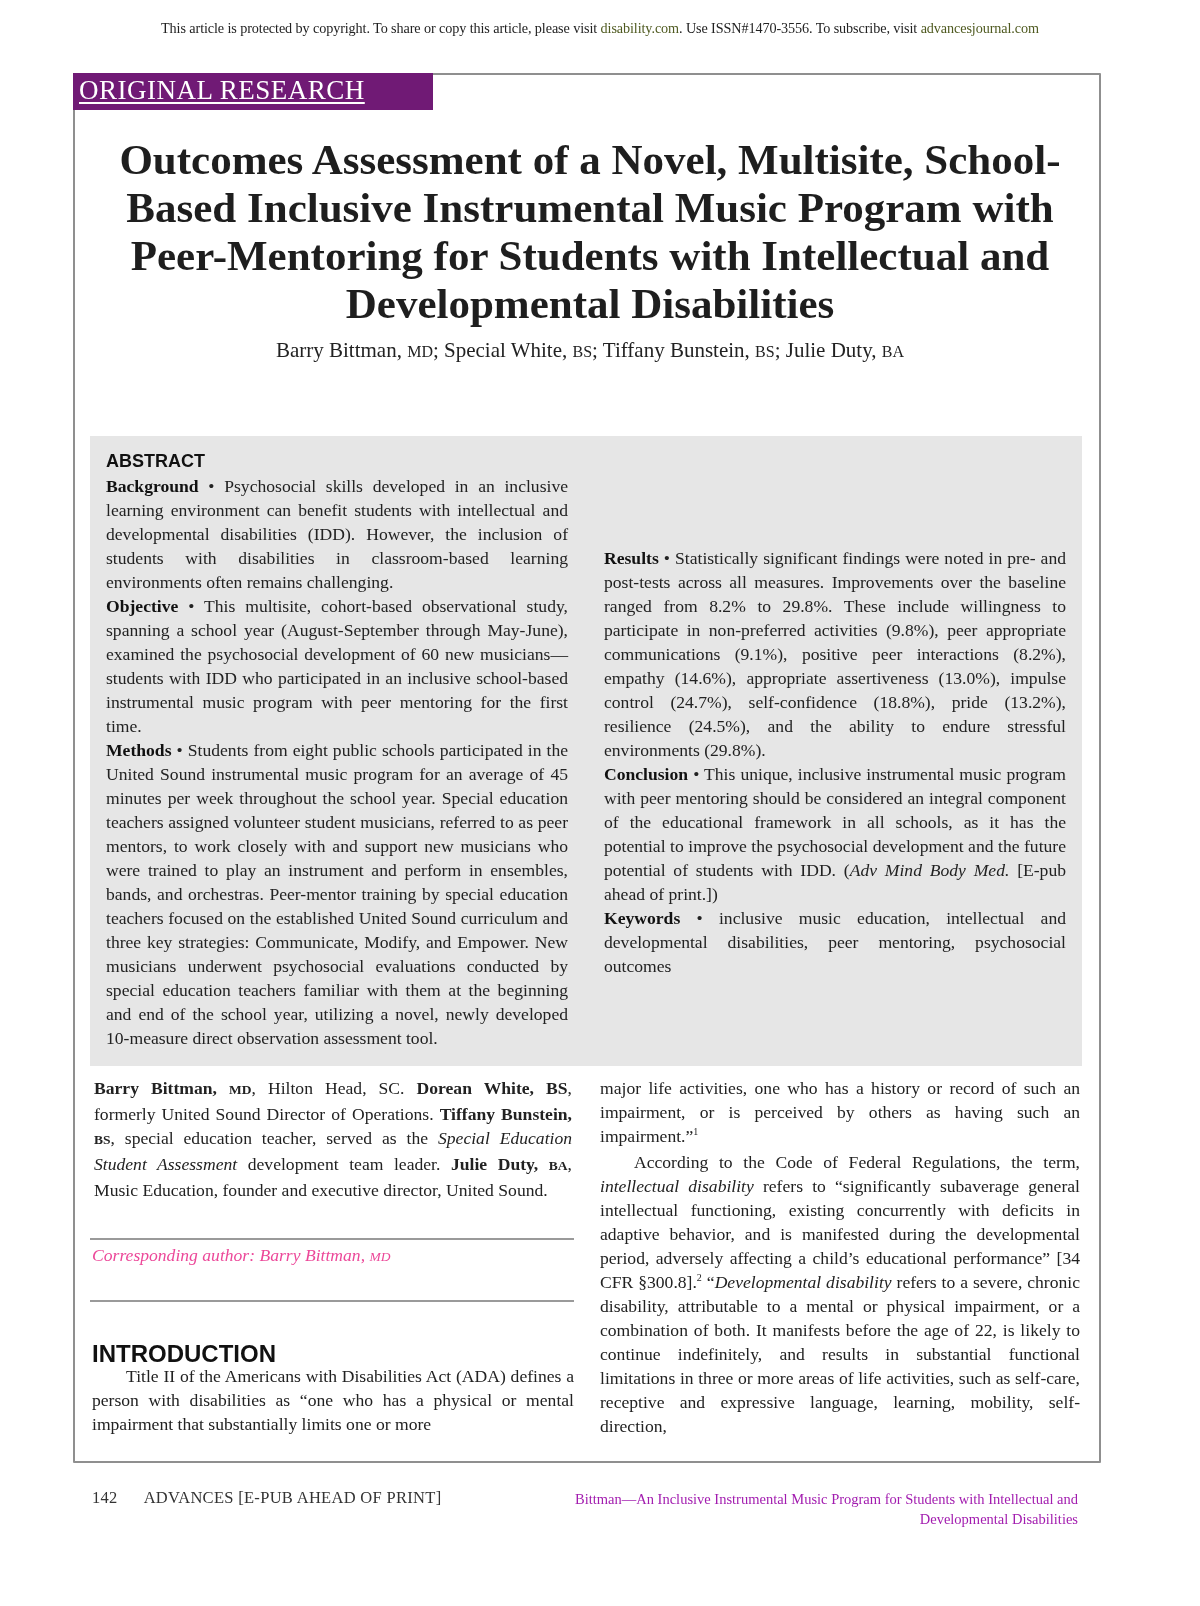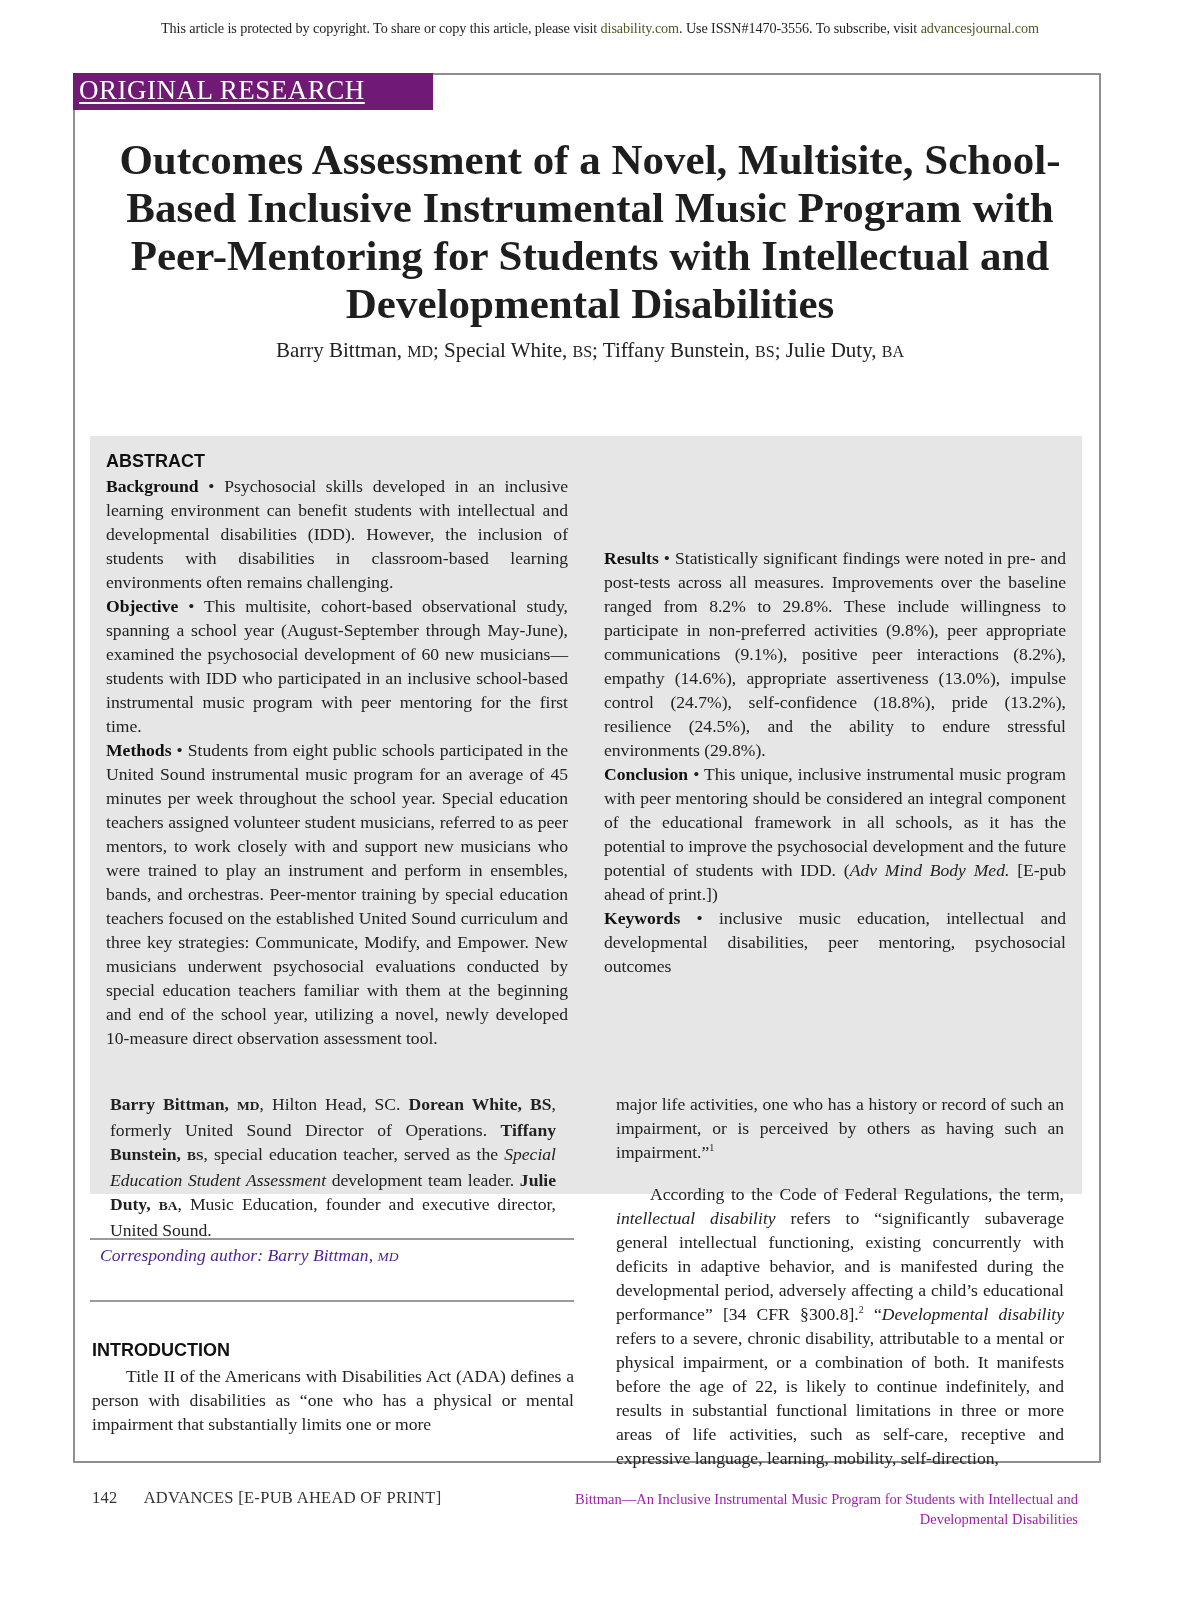--- a/index.html
+++ b/index.html
@@ -11,39 +11,39 @@
 
   .frame { position: absolute; left: 73px; top: 73px; width: 1028px; height: 1390px; border: 2px solid #8f8f8f; border-radius: 1px; }
 
   .section-label { position: absolute; left: 73px; top: 73px; width: 360px; height: 37px; background: #701a75; color: #fff; font-size: 27px; letter-spacing: 0.5px; padding: 2px 0 0 6px; }
   .section-label span { text-decoration: underline; text-decoration-thickness: 2px; text-underline-offset: 3px; }
 
   .title { position: absolute; left: 90px; top: 136px; width: 1000px; text-align: center; font-weight: bold; font-size: 43px; line-height: 48px; color: #1e1e1e; }
   .authors { position: absolute; left: 90px; top: 338px; width: 1000px; text-align: center; font-size: 21px; color: #222; }
   .authors .deg { font-size: 16px; }
 
-  .abstract { position: absolute; left: 90px; top: 436px; width: 992px; height: 758px; background: #e6e6e6; }
+  .abstract { position: absolute; left: 90px; top: 436px; width: 992px; height: 630px; background: #e6e6e6; }
   .abstract h2 { position: absolute; left: 16px; top: 15px; font-family: "Liberation Sans", "DejaVu Sans", sans-serif; font-weight: bold; font-size: 18px; color: #111; }
   .abs-col { position: absolute; font-size: 17.6px; line-height: 24px; text-align: justify; color: #222; }
   .abs-col.left { left: 16px; top: 38px; width: 462px; }
   .abs-col.right { left: 514px; top: 38px; width: 462px; }
   .abs-col p { margin: 0; }
   .abs-col b { color: #111; }
 
   .body-col { position: absolute; font-size: 17.6px; line-height: 24px; text-align: justify; color: #222; }
   .body-col.left { left: 92px; top: 1074px; width: 482px; }
   .body-col.right { left: 598px; top: 1074px; width: 484px; }
-  .body-col p { margin: 18px; font-family: Liberation Serif, serif; }
+  .body-col p { margin: 2px; font-family: Liberation Serif, serif; }
   .indent { text-indent: 34px; }
   .sc { font-size: 13.5px; font-weight: bold; }
   .sc2 { font-size: 13.5px; }
 
   .rule { position: absolute; left: 90px; width: 484px; height: 2px; background: #9a9a9a; }
-  .corr { position: absolute; left: 92px; top: 1243px; width: 482px; font-size: 17.6px; line-height: 24px; font-style: italic; color: #4c1d95; margin-left: 8px; }
-  .intro-h { position: absolute; left: 92px; top: 1340px; font-family: "Liberation Sans", "DejaVu Sans", sans-serif; font-weight: bold; font-size: 18px; color: #111; }
+  .corr { position: absolute; left: 92px; top: 1243px; width: 482px; font-size: 17.6px; line-height: 24px; font-style: italic; color: #ec4899; }
+  .intro-h { position: absolute; left: 92px; top: 1340px; font-family: "Liberation Sans", "DejaVu Sans", sans-serif; font-weight: bold; font-size: 24px; color: #111; }
   .intro-text { position: absolute; left: 92px; top: 1364px; width: 482px; font-size: 17.6px; line-height: 24px; text-align: justify; color: #222; }
 
   sup { font-size: 10px; vertical-align: 7px; line-height: 0; }
 
   .footer-left { position: absolute; left: 92px; top: 1488px; font-size: 16.5px; color: #333; letter-spacing: 0.3px; }
   .footer-left .pg { margin-right: 26px; }
   .footer-right { position: absolute; right: 122px; top: 1489px; width: 520px; text-align: right; font-size: 14.5px; line-height: 20px; color: #a21caf; }
 </style>
 </head>
 <body>

